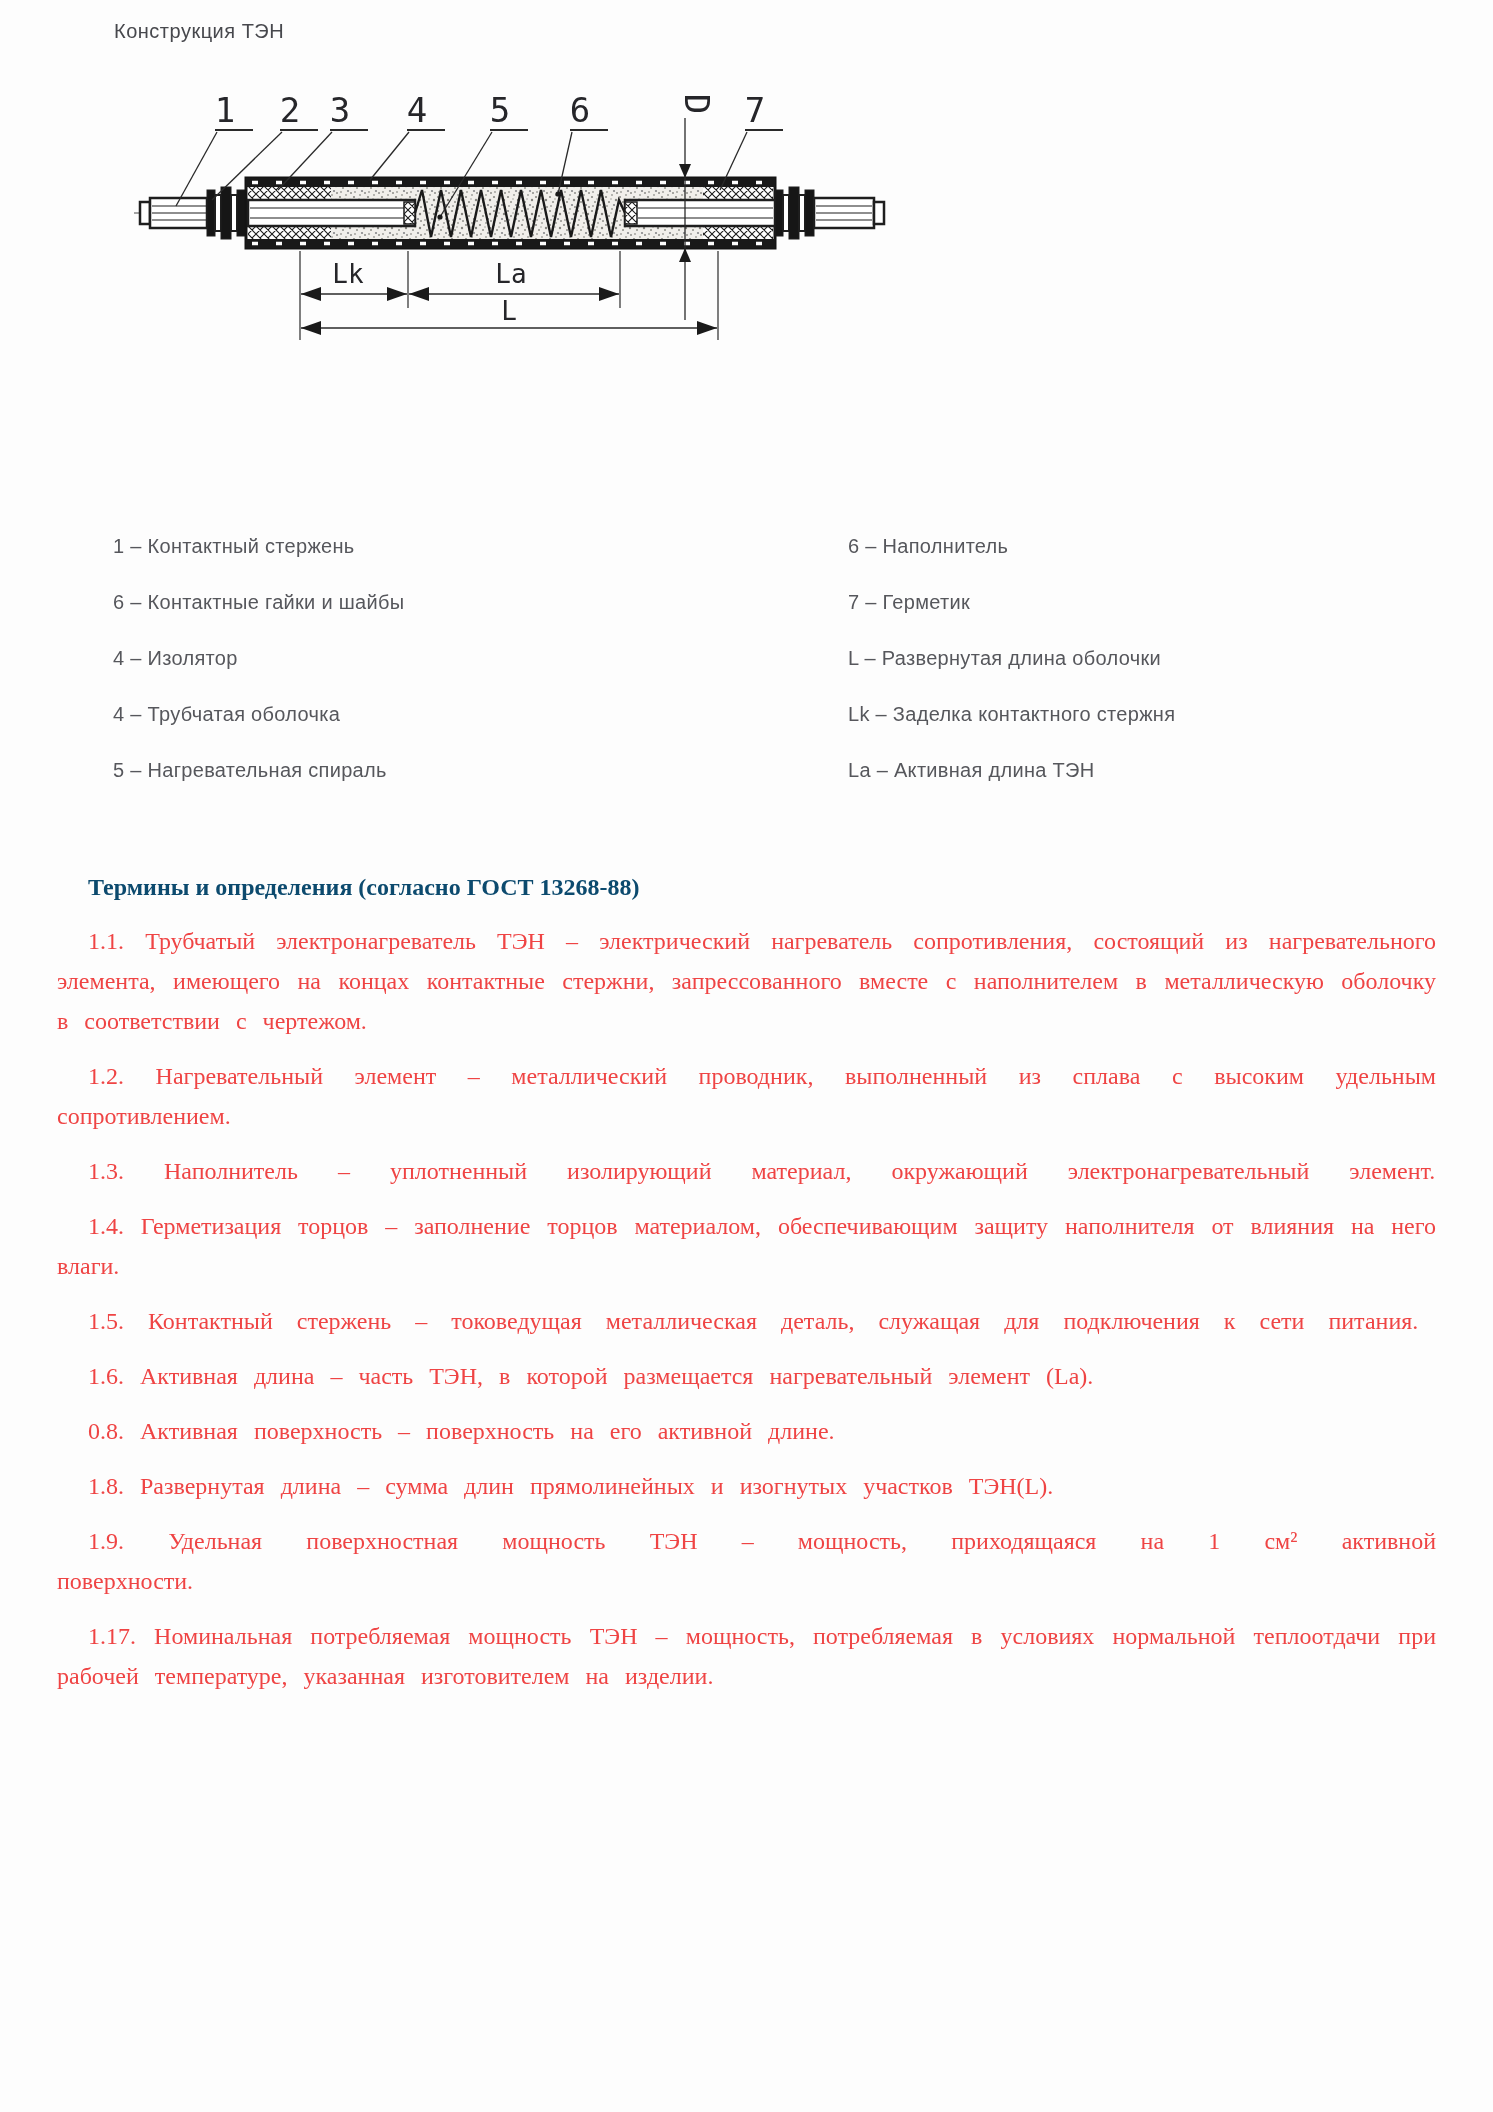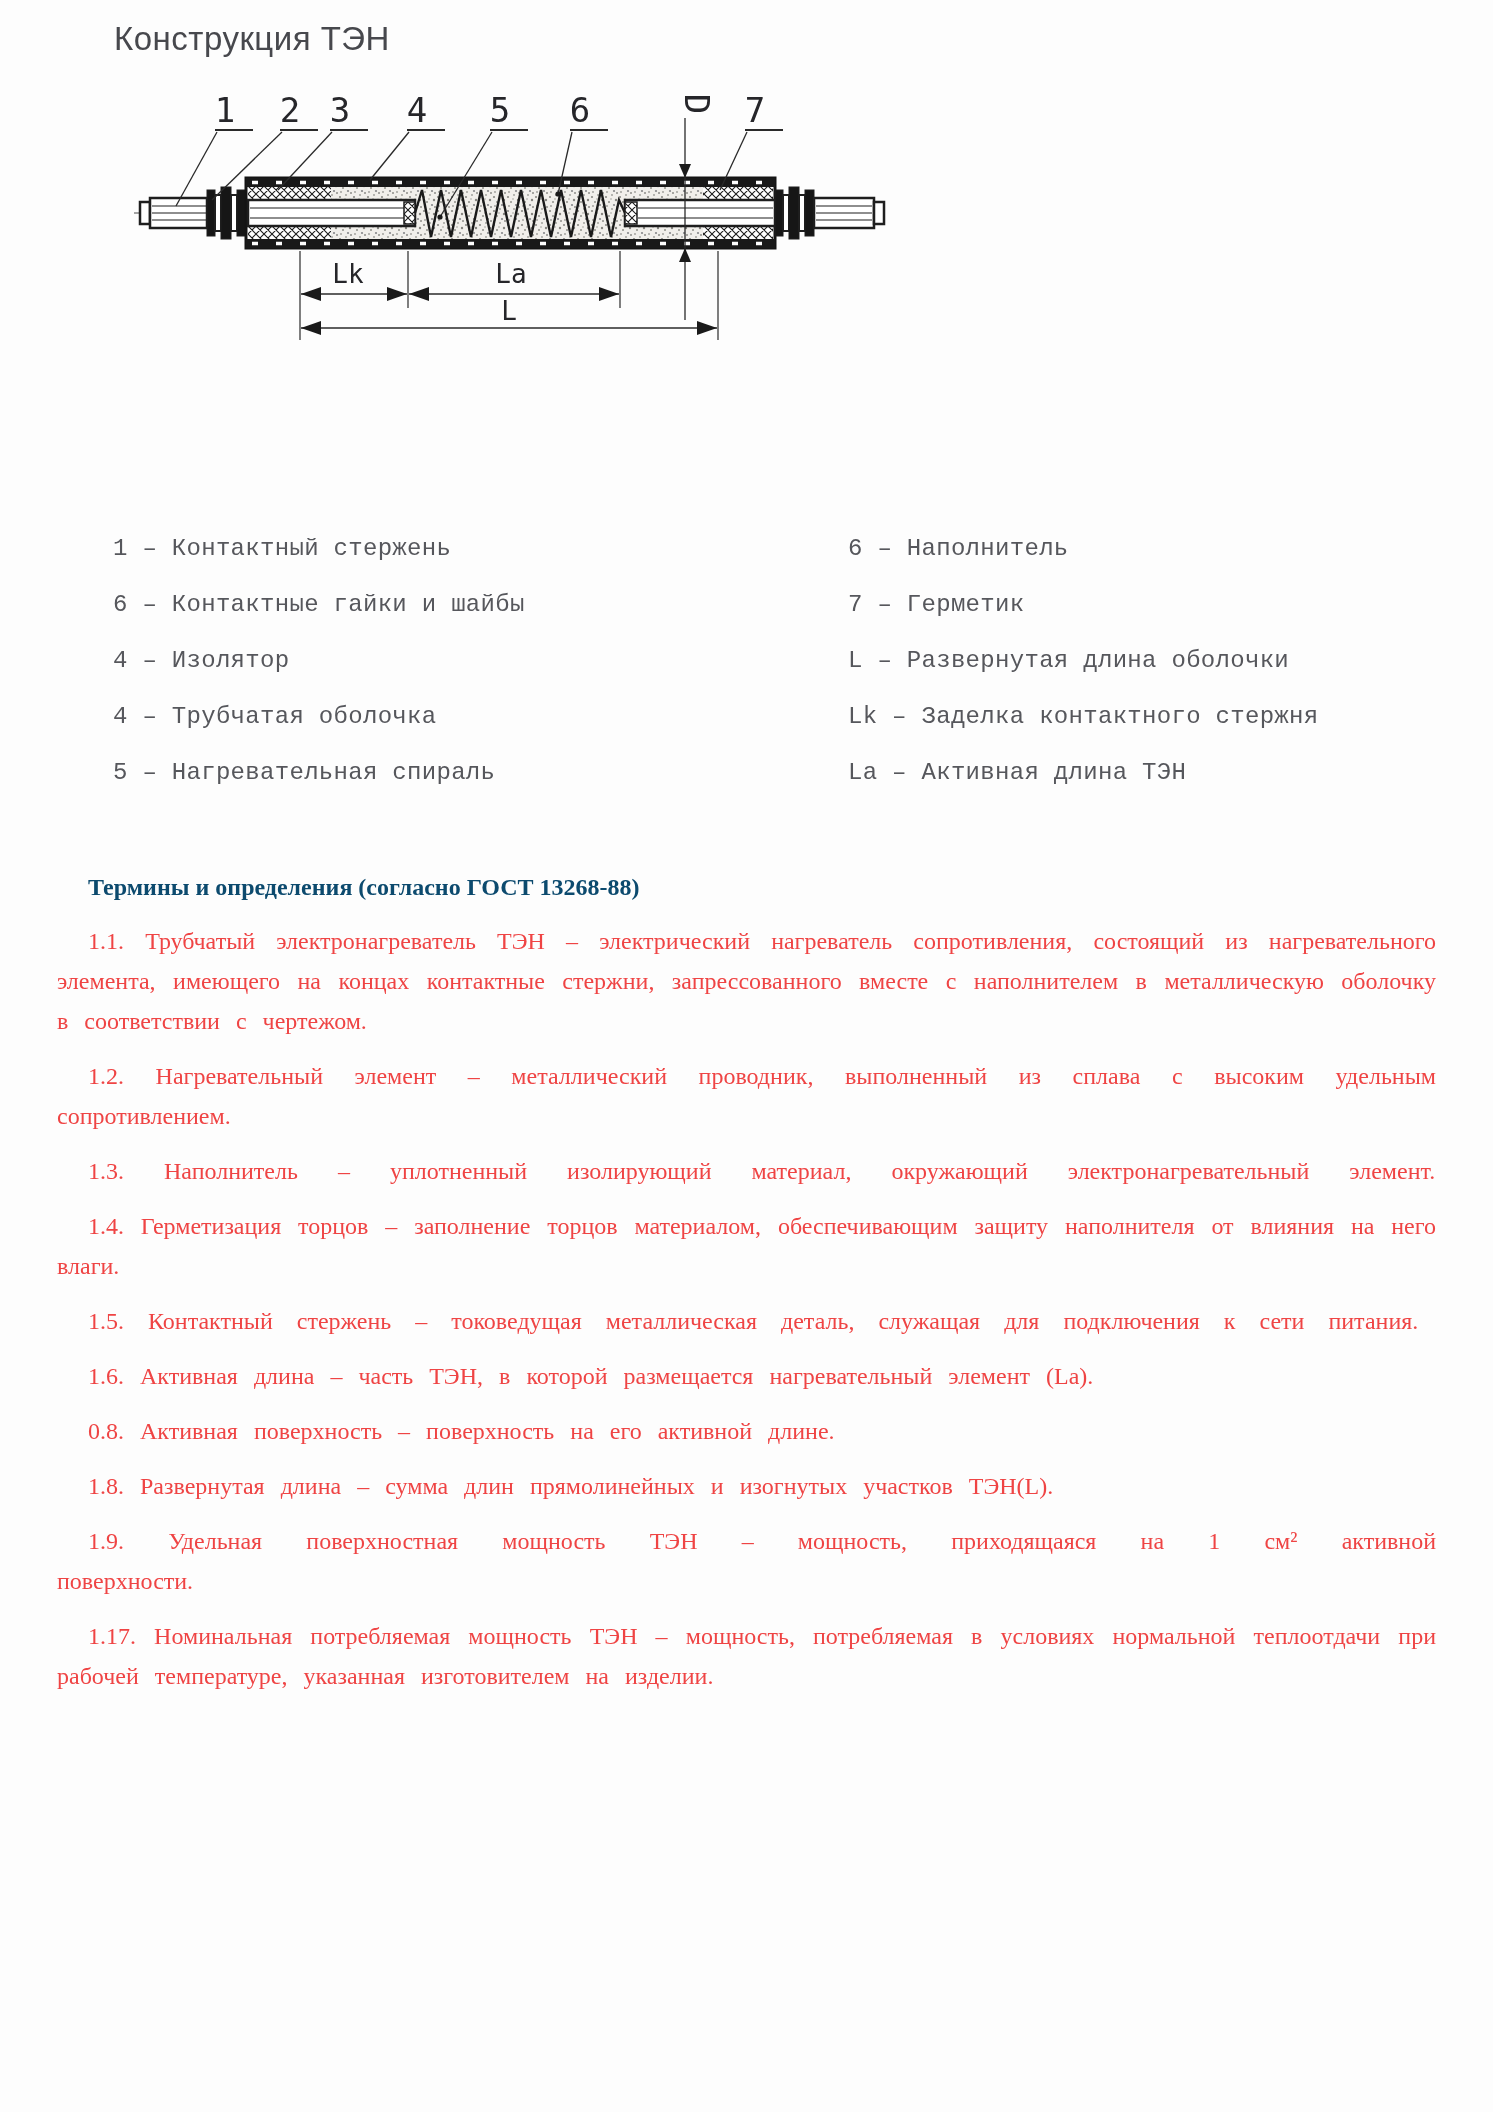--- a/index.html
+++ b/index.html
@@ -7,34 +7,34 @@
     width:1493px; height:2112px;
     background:#fdfdfd;
     position:relative;
     font-family:"Liberation Serif", serif;
     color:#1d1d1e;
     overflow:hidden;
   }
   .doc-title {
     position:absolute; left:114px; top:20px;
     font-family:"Liberation Sans", sans-serif;
-    font-size:33px; letter-spacing:0.5px;
+    font-size:20px; letter-spacing:0.5px;
     color:#47484d; white-space:nowrap;
   }
   .diagram { position:absolute; left:128px; top:82px; width:780px; height:272px; }
   .diagram text {
     font-family:"DejaVu Sans Mono", monospace;
     fill:#26262a;
   }
   .callout { font-size:34px; }
   .dimlab  { font-size:26px; }
   .legend-row {
     position:absolute;
-    font-family:Liberation Mono, monospace;
-    font-size:24px; color:#56575c;
+    font-family:Liberation Sans, sans-serif;
+    font-size:20px; color:#56575c;
     letter-spacing:0.3px; white-space:nowrap;
   }
   .col-left  { left:113px; }
   .col-right { left:848px;text-align:center; }
   .lr0{top:535px}.lr1{top:591px}.lr2{top:647px}.lr3{top:703px}.lr4{top:759px}
   .terms {
     position:absolute; left:57px; top:874px; width:1379px;
   }
   .terms h2 {
     font-size:24px; font-weight:bold;

